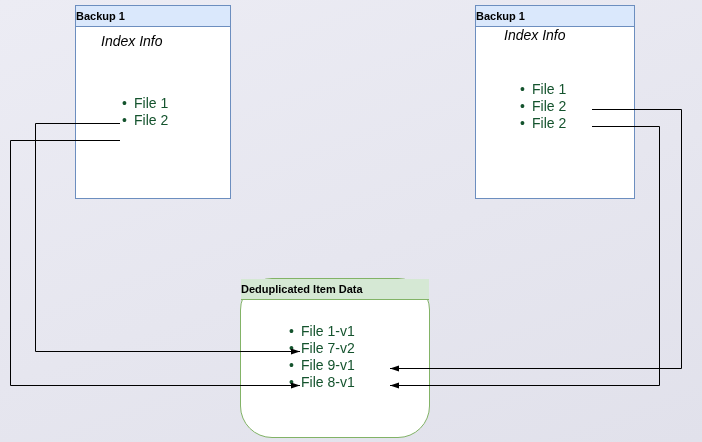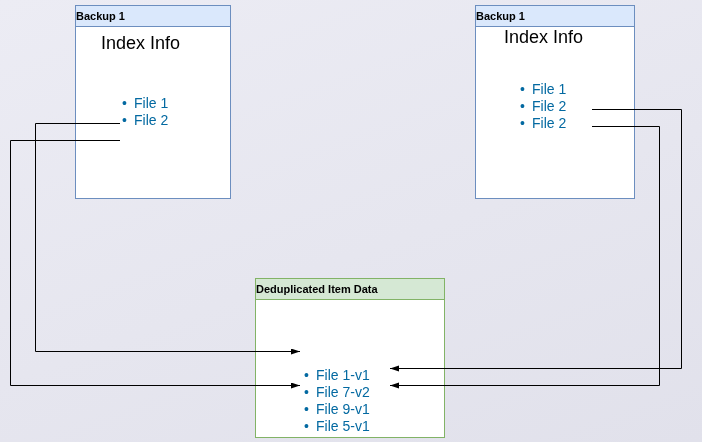--- a/index.html
+++ b/index.html
@@ -30,34 +30,35 @@
     border-bottom: 1px solid #000;
     box-sizing: border-box;
   }
   .backup-node { border-color: #6c8ebf; }
   .backup-node .node-header { background: #dae8fc; border-color: #6c8ebf; }
   .dedup-node { border-color: #82b366; }
   .dedup-node .node-header { background: #d5e8d4; border-color: #82b366; }
 
   .section-label {
     position: absolute;
-    font-size: 18px;
+    font-size: 14px;
     color: #000000;
     white-space: nowrap;
+    font-style: italic;
   }
   ul.items {
     position: absolute;
     margin: 0;
     padding: 0;
     list-style: none;
   }
   ul.items li {
     font-size: 14px;
     line-height: 17px;
-    color: #0369a1;
+    color: #14532d;
     white-space: nowrap;
   }
   ul.items li::before {
     content: "\2022";
     display: inline-block;
     width: 12px;
   }
   #connector-layer {
     position: absolute;
     left: 0;
@@ -87,27 +88,27 @@
   <div class="node backup-node" style="left:475px; top:5px; width:160px; height:194px;">
     <div class="node-header">Backup 1</div>
     <div class="section-label" style="left:28px; top:21px;">Index Info</div>
     <ul class="items" style="left:44px; top:75px;">
       <li>File 1</li>
       <li>File 2</li>
       <li>File 2</li>
     </ul>
   </div>
 
-  <div class="node dedup-node" style="left:255px; top:278px; width:190px; height:160px;">
+  <div class="node dedup-node" style="left:240px; top:278px; width:190px; height:160px;border-radius:32px;">
     <div class="node-header">Deduplicated Item Data</div>
-    <ul class="items" style="left:48px; top:44px;margin-top:44px;">
+    <ul class="items" style="left:48px; top:44px;">
       <li>File 1-v1</li>
       <li>File 7-v2</li>
       <li>File 9-v1</li>
-      <li>File 5-v1</li>
+      <li>File 8-v1</li>
     </ul>
   </div>
 
   <svg id="connector-layer" width="702" height="442" viewBox="0 0 702 442">
     <defs>
       <marker id="arrowhead" markerWidth="10" markerHeight="8" refX="9" refY="3" orient="auto" markerUnits="userSpaceOnUse">
         <path d="M0,0 L9,3 L0,6 Z" fill="#000000"></path>
       </marker>
     </defs>
     <polyline points="120,123.5 35.5,123.5 35.5,351.5 300,351.5" marker-end="url(#arrowhead)"></polyline>

